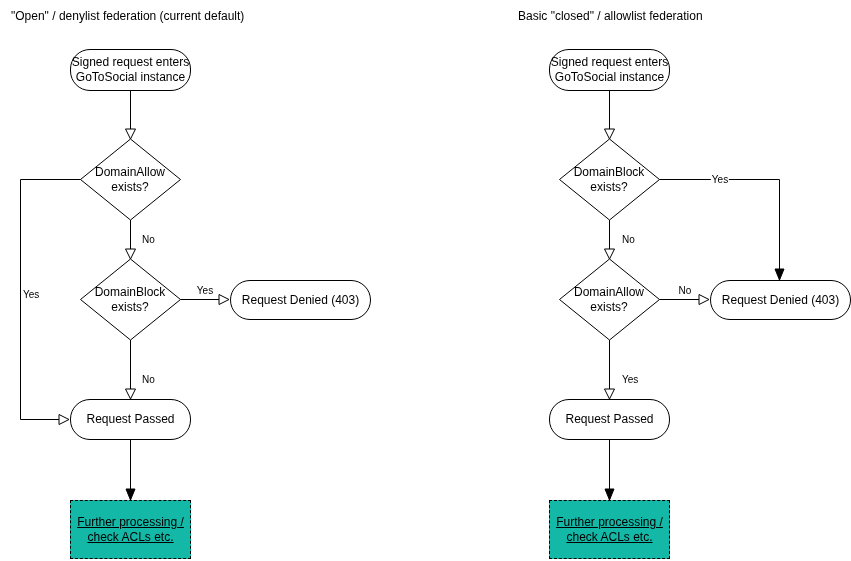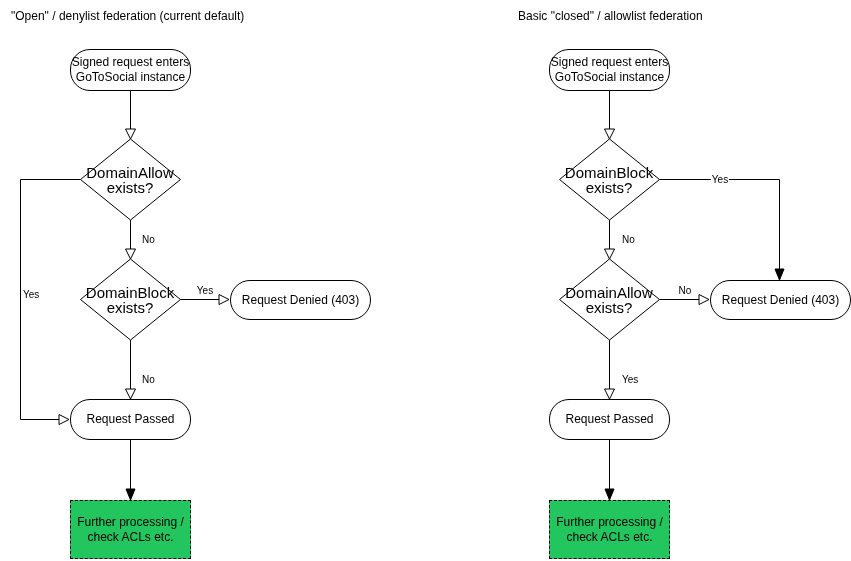--- a/index.html
+++ b/index.html
@@ -30,26 +30,26 @@
     flex-direction: column;
     align-items: center;
     justify-content: center;
     text-align: center;
     font-size: 12px;
     line-height: 15px;
     background: #ffffff;
     border: 1px solid #000000;
   }
   .rounded { border-radius: 20px; }
-  .dashed { border-style: dashed; background: #22c55e; }
+  .dashed { border-style: dashed; background: #14b8a6; text-decoration: underline; }
   .diamond-label {
     position: absolute;
     width: 100px;
     text-align: center;
-    font-size: 15px;
+    font-size: 12px;
     line-height: 15px;
   }
   .edge-label {
     position: absolute;
     font-size: 10px;
     line-height: 14px;
     white-space: nowrap;
   }
   .edge-label.centered { transform: translate(-50%, -50%); }
   .edge-label.on-line { background: #ffffff; padding: 0 1px; }

